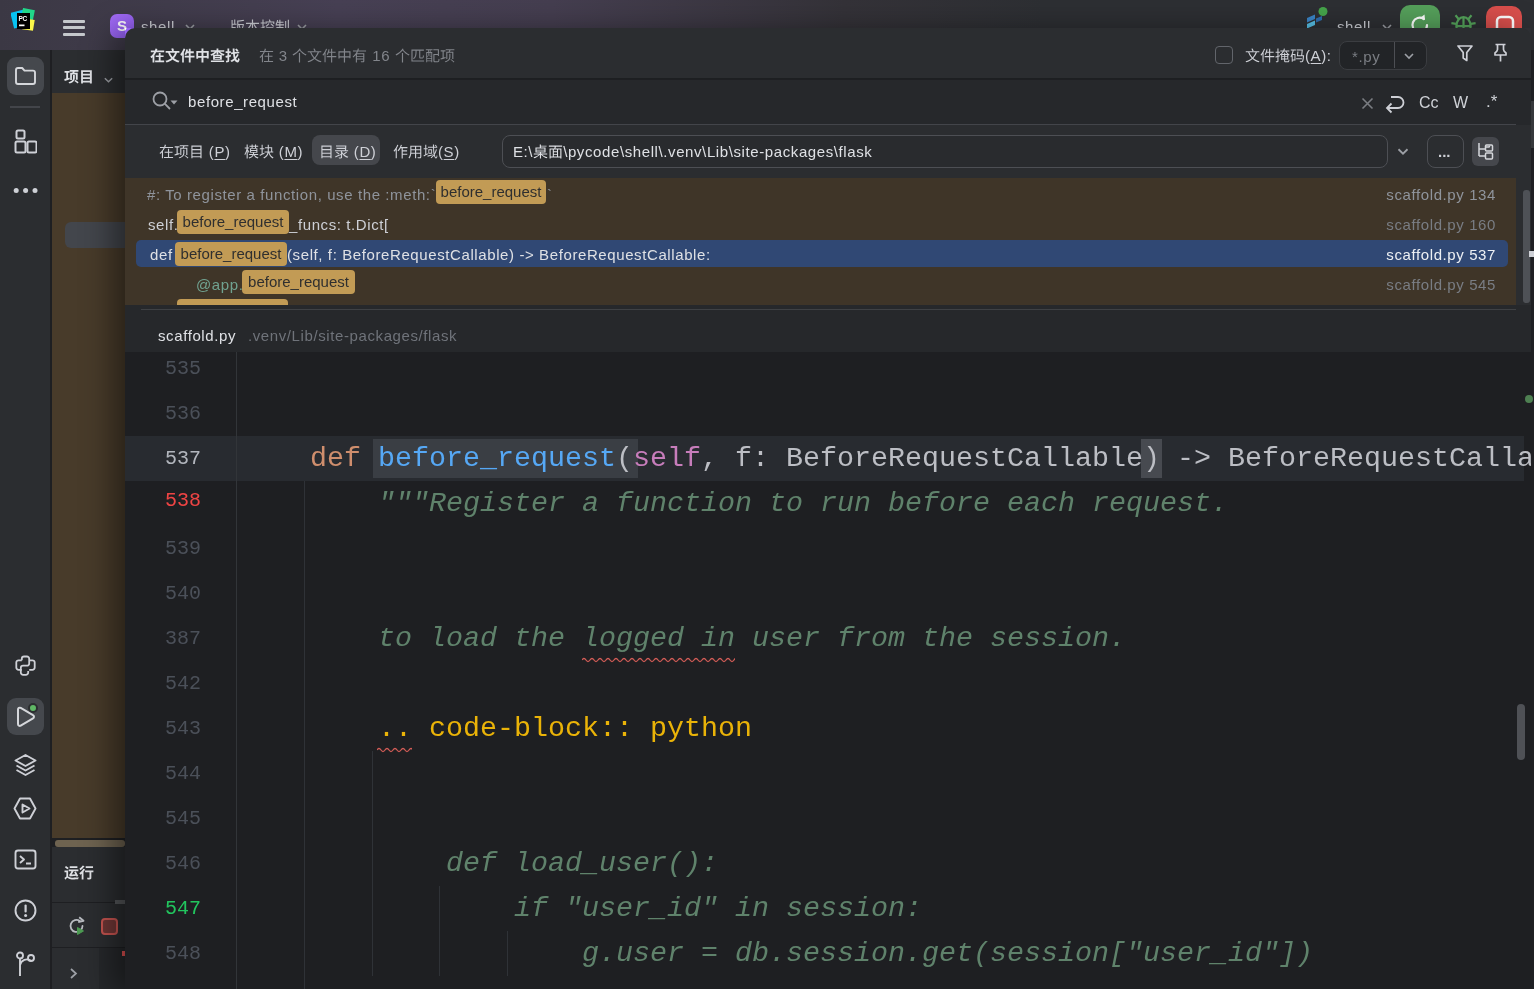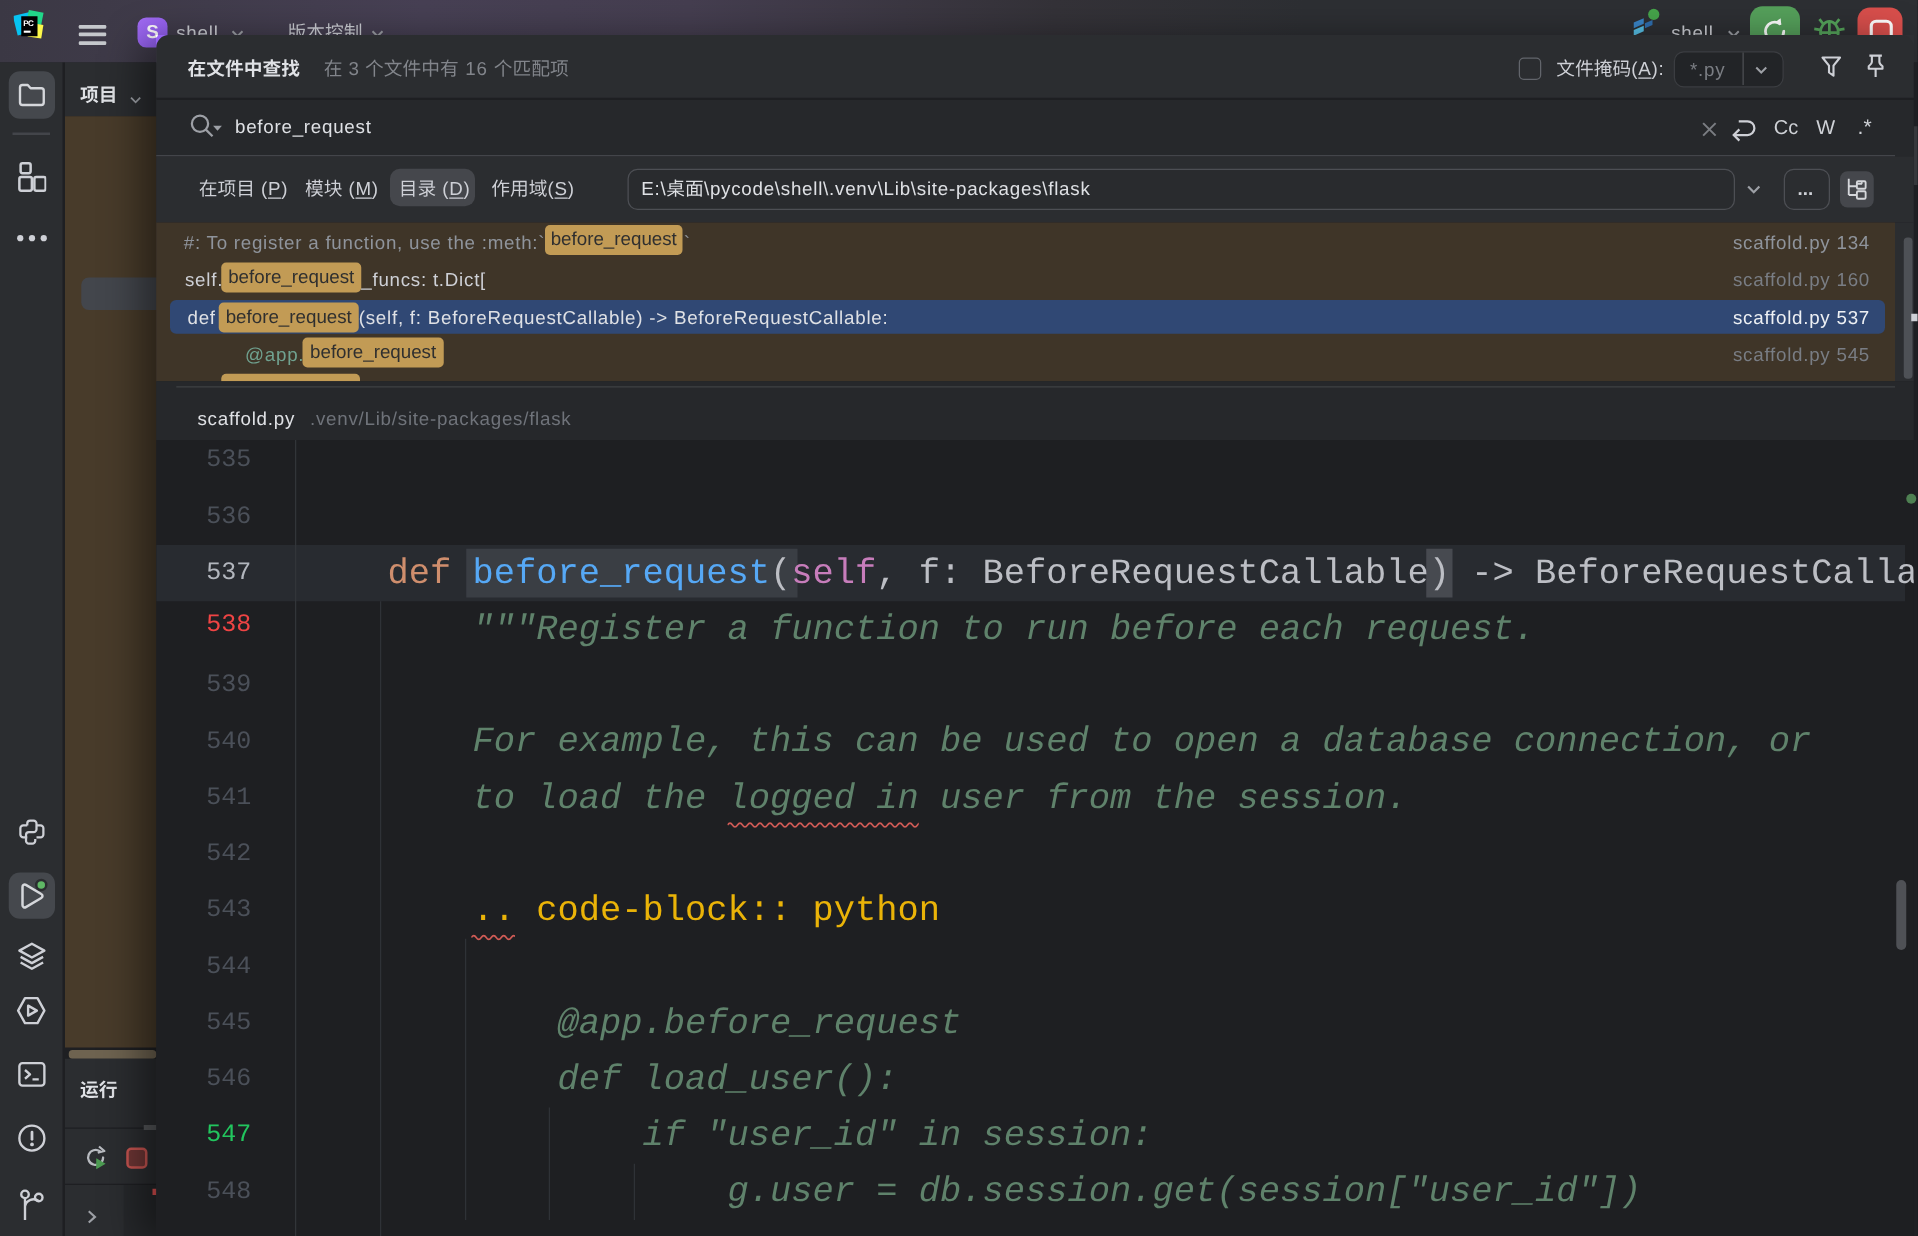--- a/index.html
+++ b/index.html
@@ -284,39 +284,37 @@
 <div class="a" style="left:125px;top:352px;width:1406px;height:637px;background:#1e1f22;overflow:hidden">
 <div class="a" style="left:0;top:84px;width:1399px;height:45px;background:#282b30"></div>
 <div class="a" style="left:248px;top:87px;width:265px;height:39px;background:#3a3e44"></div>
 <div class="a" style="left:1016px;top:87px;width:21px;height:39px;background:#474a50"></div>
 <div class="a ln" style="left:0;top:-6px;width:76px;height:45px;color:#4b5059">535</div>
 <div class="a ln" style="left:0;top:39px;width:76px;height:45px;color:#4b5059">536</div>
 <div class="a ln" style="left:0;top:84px;width:76px;height:45px;color:#b2b6bd">537</div>
 <div class="a ln" style="left:0;top:126px;width:76px;height:45px;color:#ef4444">538</div>
 <div class="a ln" style="left:0;top:174px;width:76px;height:45px;color:#4b5059">539</div>
 <div class="a ln" style="left:0;top:219px;width:76px;height:45px;color:#4b5059">540</div>
-<div class="a ln" style="left:0;top:264px;width:76px;height:45px;color:#4b5059">541</div>
+<div class="a ln" style="left:0;top:264px;width:76px;height:45px;color:#4b5059">387</div>
 <div class="a ln" style="left:0;top:309px;width:76px;height:45px;color:#4b5059">542</div>
 <div class="a ln" style="left:0;top:354px;width:76px;height:45px;color:#4b5059">543</div>
 <div class="a ln" style="left:0;top:399px;width:76px;height:45px;color:#4b5059">544</div>
 <div class="a ln" style="left:0;top:444px;width:76px;height:45px;color:#4b5059">545</div>
 <div class="a ln" style="left:0;top:489px;width:76px;height:45px;color:#4b5059">546</div>
 <div class="a ln" style="left:0;top:534px;width:76px;height:45px;color:#22c55e">547</div>
 <div class="a ln" style="left:0;top:579px;width:76px;height:45px;color:#4b5059">548</div>
 <div class="a" style="left:111px;top:0;width:1px;height:637px;background:#323539"></div>
 <div class="a" style="left:179px;top:129px;width:1px;height:508px;background:#2f3237"></div>
 <div class="a" style="left:247px;top:399px;width:1px;height:225px;background:#2f3237"></div>
 <div class="a" style="left:314px;top:534px;width:1px;height:90px;background:#2f3237"></div>
 <div class="a" style="left:382px;top:579px;width:1px;height:45px;background:#2f3237"></div>
 <div class="a mono" style="left:117px;top:84px;width:1282px;height:45px">    <span style="color:#cf8e6d">def</span> <span style="color:#56a8f5">before_request</span><span style="color:#bcbec4">(</span><span style="color:#c77dbb">self</span><span style="color:#bcbec4">, f: BeforeRequestCallable) -&gt; BeforeRequestCallable:</span></div>
 <div class="a mono" style="left:117px;top:129px;width:1282px;height:45px">        <span style="font-style:italic;color:#5f826b">"""Register a function to run before each request.</span></div>
-<div class="a mono" style="left:117px;top:219px;width:1282px;height:45px">        <span style="font-style:italic;color:#5f826b">For example, this can be used to open a database connection, or</span></div>
 <div class="a mono" style="left:117px;top:264px;width:1282px;height:45px">        <span style="font-style:italic;color:#5f826b">to load the logged in user from the session.</span></div>
 <div class="a mono" style="left:117px;top:354px;width:1282px;height:45px">        <span style="color:#eab308">.. code-block:: python</span></div>
-<div class="a mono" style="left:117px;top:444px;width:1282px;height:45px">            <span style="font-style:italic;color:#5f826b">@app.before_request</span></div>
 <div class="a mono" style="left:117px;top:489px;width:1282px;height:45px">            <span style="font-style:italic;color:#5f826b">def load_user():</span></div>
 <div class="a mono" style="left:117px;top:534px;width:1282px;height:45px">                <span style="font-style:italic;color:#5f826b">if "user_id" in session:</span></div>
 <div class="a mono" style="left:117px;top:579px;width:1282px;height:45px">                    <span style="font-style:italic;color:#5f826b">g.user = db.session.get(session["user_id"])</span></div>
 <svg class="a" style="left:457px;top:305px" width="153" height="6" viewBox="0 0 153 6">
       <path d="M0 3 q2 -3 4 0 q2 3 4 0 q2 -3 4 0 q2 3 4 0 q2 -3 4 0 q2 3 4 0 q2 -3 4 0 q2 3 4 0 q2 -3 4 0 q2 3 4 0 q2 -3 4 0 q2 3 4 0 q2 -3 4 0 q2 3 4 0 q2 -3 4 0 q2 3 4 0 q2 -3 4 0 q2 3 4 0 q2 -3 4 0 q2 3 4 0 q2 -3 4 0 q2 3 4 0 q2 -3 4 0 q2 3 4 0 q2 -3 4 0 q2 3 4 0 q2 -3 4 0 q2 3 4 0 q2 -3 4 0 q2 3 4 0 q2 -3 4 0 q2 3 4 0 q2 -3 4 0 q2 3 4 0 q2 -3 4 0 q2 3 4 0 q2 -3 4 0 q2 3 4 0 q2 -3 4 0 q2 3 4 0" stroke="#cf5b56" stroke-width="1.3" fill="none"></path>
     </svg>
 <svg class="a" style="left:252px;top:395px" width="35" height="6" viewBox="0 0 35 6">
       <path d="M0 3 q2 -3 4 0 q2 3 4 0 q2 -3 4 0 q2 3 4 0 q2 -3 4 0 q2 3 4 0 q2 -3 4 0 q2 3 4 0 q2 -3 4 0 q2 3 4 0" stroke="#cf5b56" stroke-width="1.3" fill="none"></path>
     </svg>
 </div>

